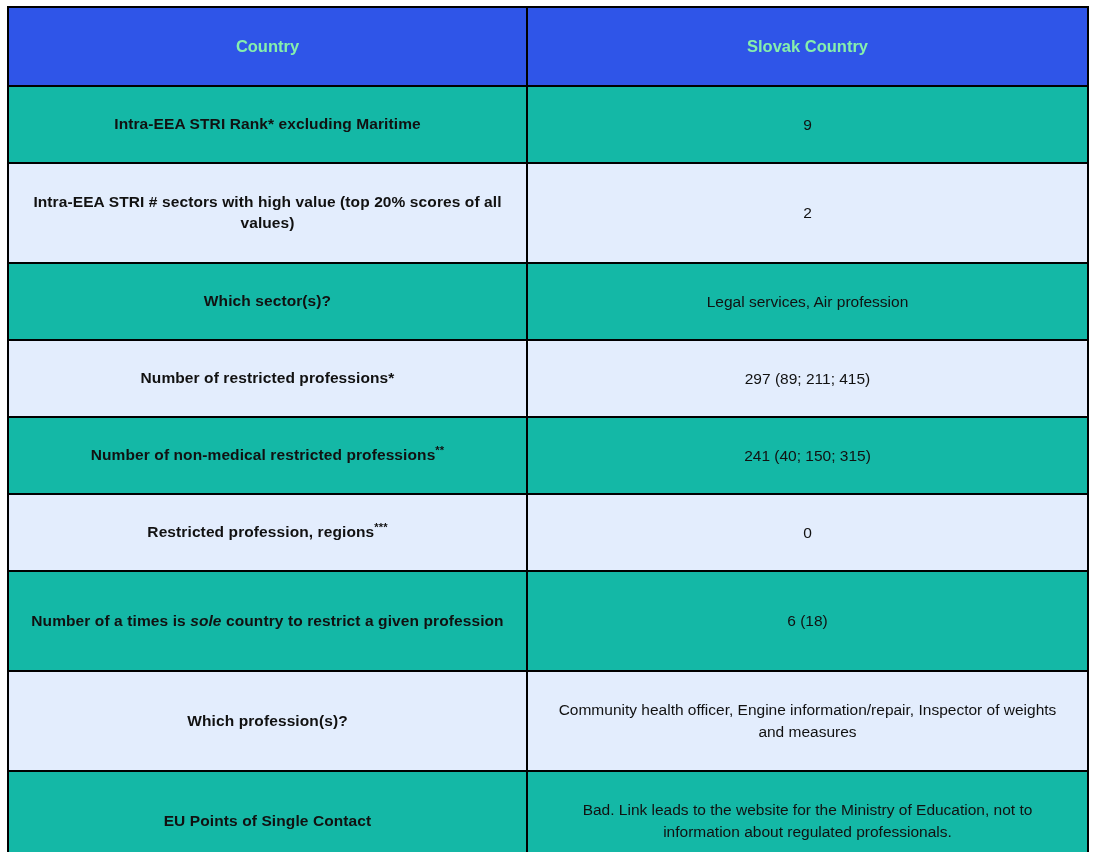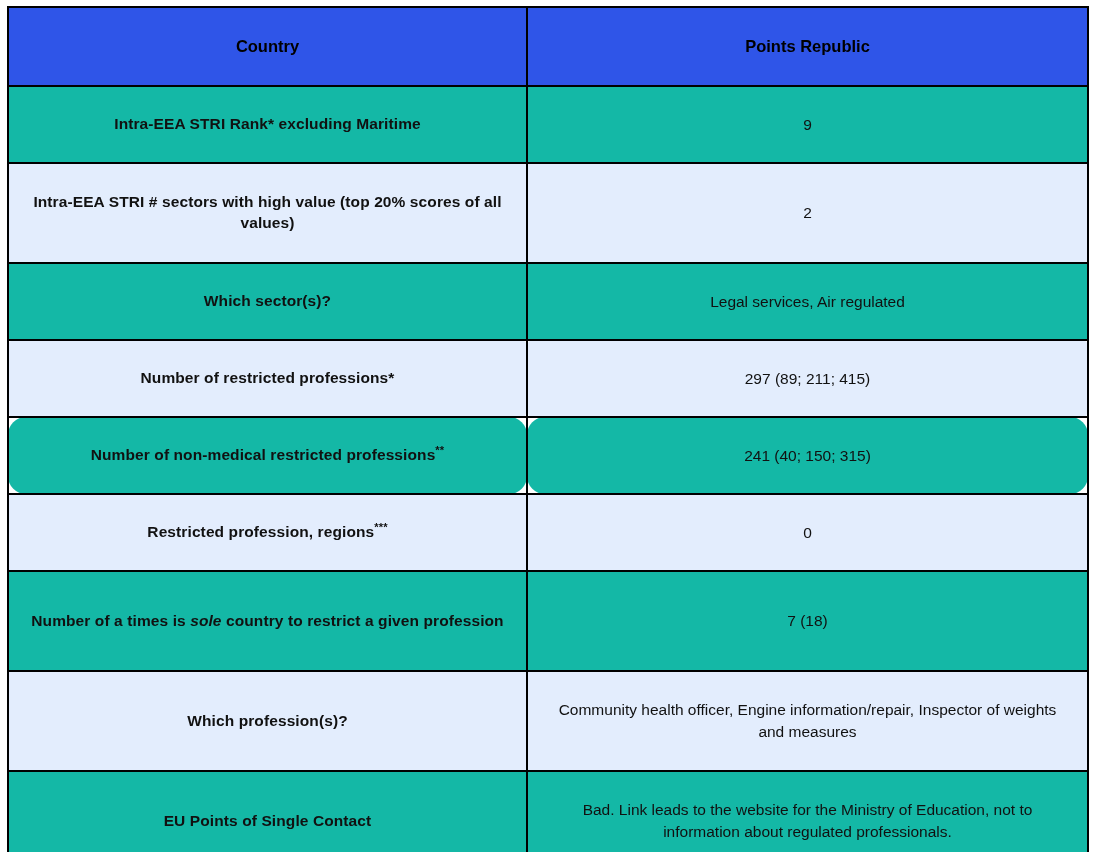--- a/index.html
+++ b/index.html
@@ -31,21 +31,21 @@
 
   table.fact-table th,
   table.fact-table td {
     border: 2px solid #000000;
     vertical-align: middle;
     text-align: center;
     padding: 10px 16px;
   }
   thead th {
     background: #2f55e8;
-    color: #000000;
+    color: #86efac;
     font-size: 16.5px;
     font-weight: bold;
     height: 57px;
     padding: 8px 16px;
   }
   tbody td {
     font-size: 16px;
     line-height: 1.35;
   }
   tbody tr.row-white td { background: #14b8a6; }
@@ -60,79 +60,79 @@
   td.value {
     font-weight: normal;
     font-size: 15.5px;
     line-height: 1.4;
   }
   
   tr.r1 td { height: 55px; }
   tr.r2 td { height: 78px; }
   tr.r3 td { height: 55px; }
   tr.r4 td { height: 55px; border-radius: 6px; }
-  tr.r5 td { height: 55px; border-radius: 18px; }
+  tr.r5 td { height: 55px; }
   tr.r6 td { height: 55px; }
   tr.r7 td { height: 78px; }
   tr.r8 td { height: 78px; }
   tr.r9 td { height: 78px; }
 
   sup { font-size: 0.72em; vertical-align: super; line-height: 0; }
   em { font-style: italic; text-align: right; }
 </style>
 </head>
 <body>
 
 <div class="page">
   <table class="fact-table">
     <colgroup>
       <col class="label-col">
       <col class="value-col">
     </colgroup>
     <thead>
       <tr>
         <th>Country</th>
-        <th>Points Republic</th>
+        <th>Slovak Country</th>
       </tr>
     </thead>
     <tbody>
 
       <tr class="row-white r1">
         <td class="label">Intra-EEA STRI Rank* excluding Maritime</td>
         <td class="value">9</td>
       </tr>
 
       <tr class="row-blue r2">
         <td class="label">Intra-EEA STRI # sectors with high value (top 20% scores of all values)</td>
         <td class="value">2</td>
       </tr>
 
       <tr class="row-white r3">
         <td class="label">Which sector(s)?</td>
-        <td class="value">Legal services, Air regulated</td>
+        <td class="value">Legal services, Air profession</td>
       </tr>
 
       <tr class="row-blue r4">
         <td class="label">Number of restricted professions*</td>
         <td class="value">297 (89; 211; 415)</td>
       </tr>
 
       <tr class="row-white r5">
         <td class="label"><span>Number of non-medical restricted professions</span><sup>**</sup></td>
         <td class="value">241 (40; 150; 315)</td>
       </tr>
 
       <tr class="row-blue r6">
         <td class="label"><span>Restricted profession, regions</span><sup>***</sup></td>
         <td class="value">0</td>
       </tr>
 
       <tr class="row-white r7">
         <td class="label"><span>Number of a times is </span><em>sole</em><span> country to restrict a given profession</span></td>
-        <td class="value">7 (18)</td>
+        <td class="value">6 (18)</td>
       </tr>
 
       <tr class="row-blue r8">
         <td class="label">Which profession(s)?</td>
         <td class="value">Community health officer, Engine information/repair, Inspector of weights and measures</td>
       </tr>
 
       <tr class="row-white r9">
         <td class="label">EU Points of Single Contact</td>
         <td class="value">Bad. Link leads to the website for the Ministry of Education, not to information about regulated professionals.</td>

